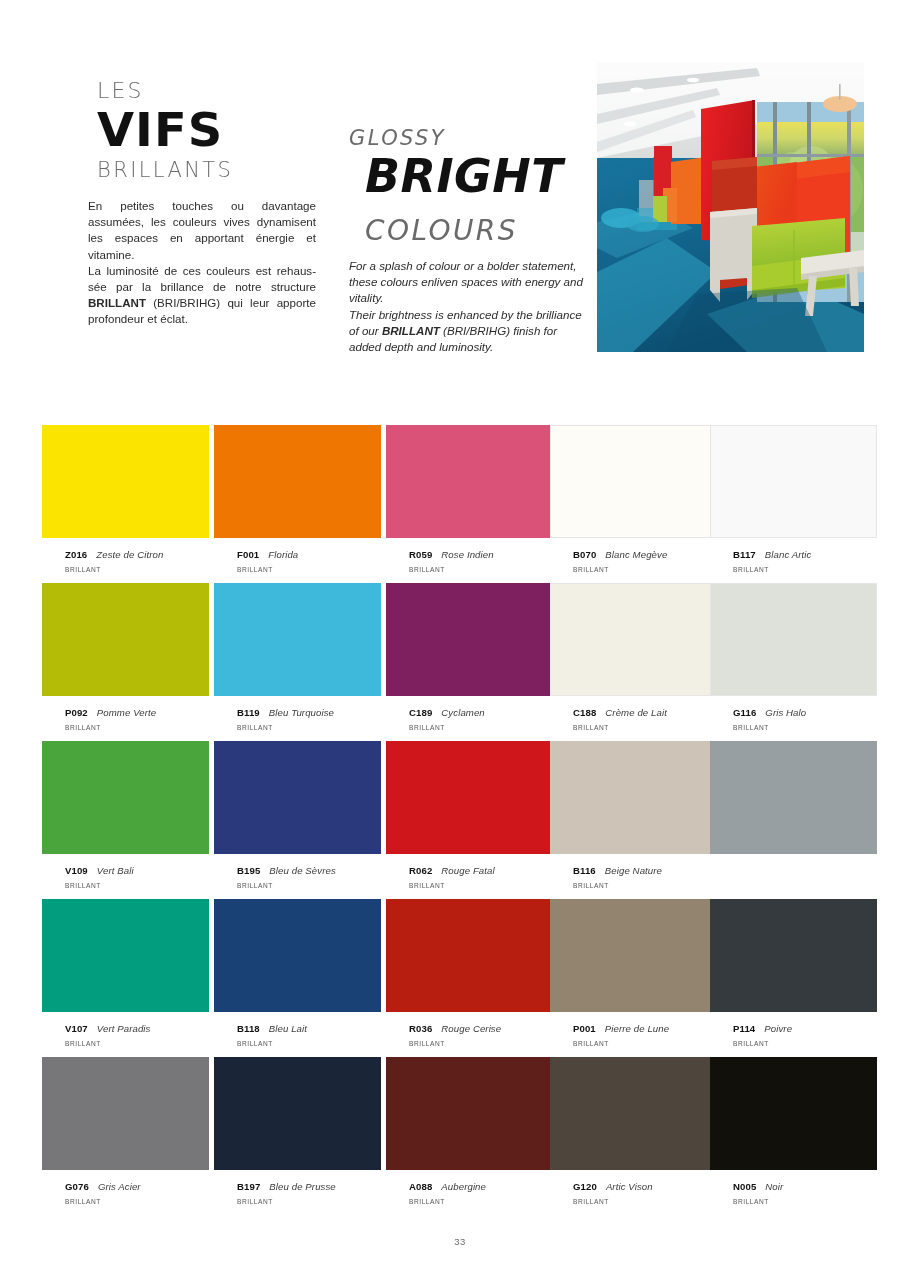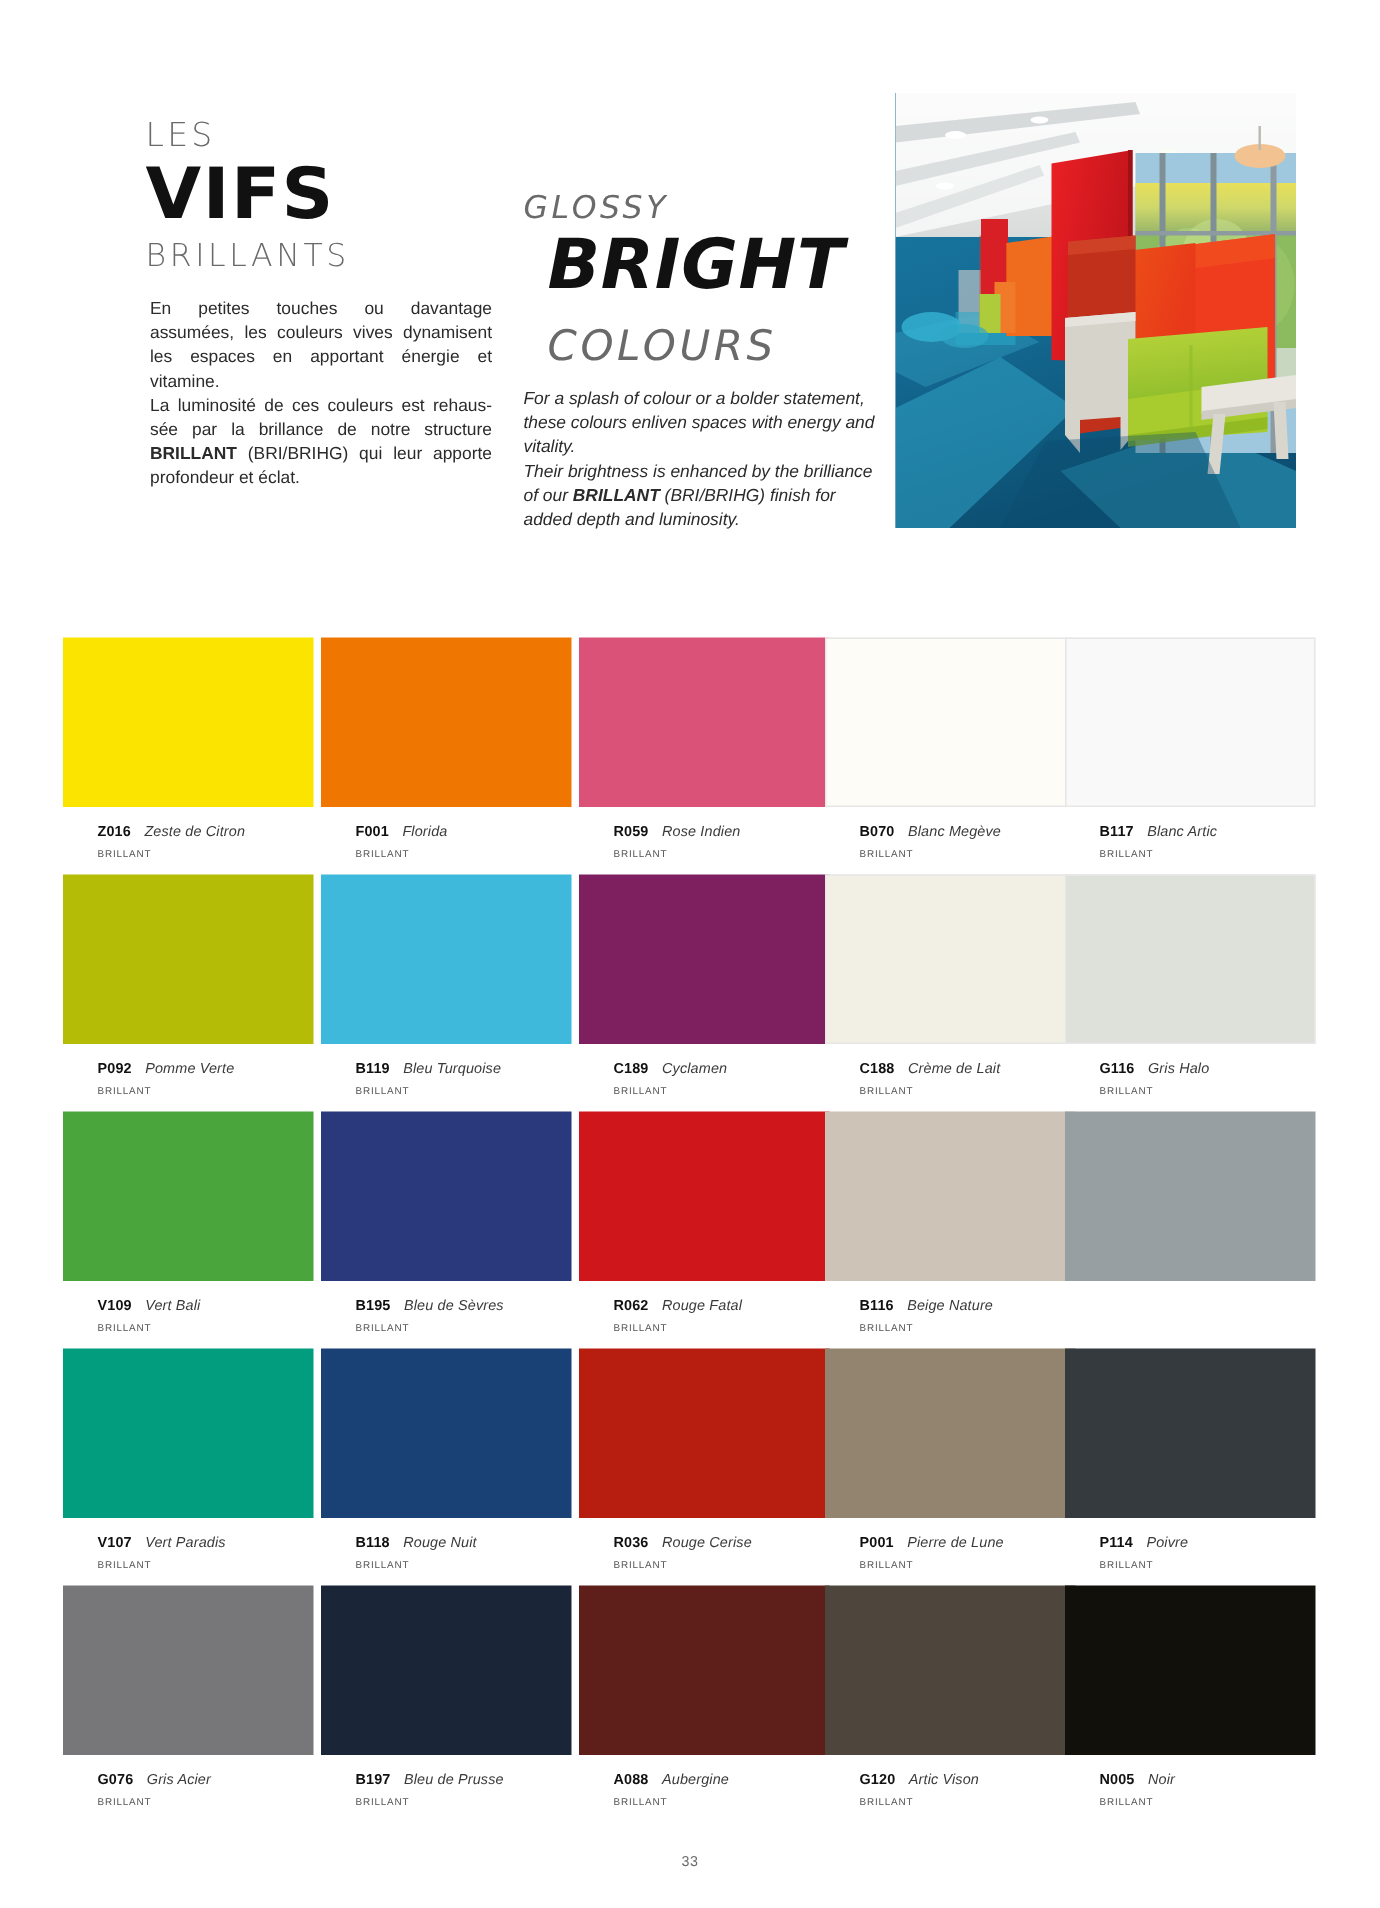--- a/index.html
+++ b/index.html
@@ -60,21 +60,21 @@
     font-family:"DejaVu Sans","Liberation Sans",sans-serif;
     font-size:21px;
     letter-spacing:2.4px;
     color:#6a6a6a;
     font-weight:300;
     line-height:1;
     margin:0;
   }
   .body-fr{
     position:absolute;
-    left:100px;
+    left:88px;
     top:198px;
     width:228px;
     font-size:11.6px;
     line-height:16.2px;
     color:#2b2b2b;
     text-align:justify;
   }
   .body-fr b{font-weight:700;}
 
   
@@ -412,21 +412,21 @@
           <div class="chip" style="background: rgb(151, 159, 163);"></div>
         </div>
       </div>
       <div class="grid-row">
         <div class="cell">
           <div class="chip" style="background: rgb(2, 156, 126);"></div>
           <div class="meta"><span class="ref">V107</span><span class="nm">Vert Paradis</span><span class="finish">BRILLANT</span></div>
         </div>
         <div class="cell">
           <div class="chip" style="background: rgb(26, 65, 118);"></div>
-          <div class="meta"><span class="ref">B118</span><span class="nm">Rouge Nuit</span><span class="finish">BRILLANT</span></div>
+          <div class="meta"><span class="ref">B118</span><span class="nm">Bleu Lait</span><span class="finish">BRILLANT</span></div>
         </div>
         <div class="cell">
           <div class="chip" style="background: rgb(184, 30, 16);"></div>
           <div class="meta"><span class="ref">R036</span><span class="nm">Rouge Cerise</span><span class="finish">BRILLANT</span></div>
         </div>
         <div class="cell">
           <div class="chip" style="background: rgb(147, 132, 111);"></div>
           <div class="meta"><span class="ref">P001</span><span class="nm">Pierre de Lune</span><span class="finish">BRILLANT</span></div>
         </div>
         <div class="cell">

